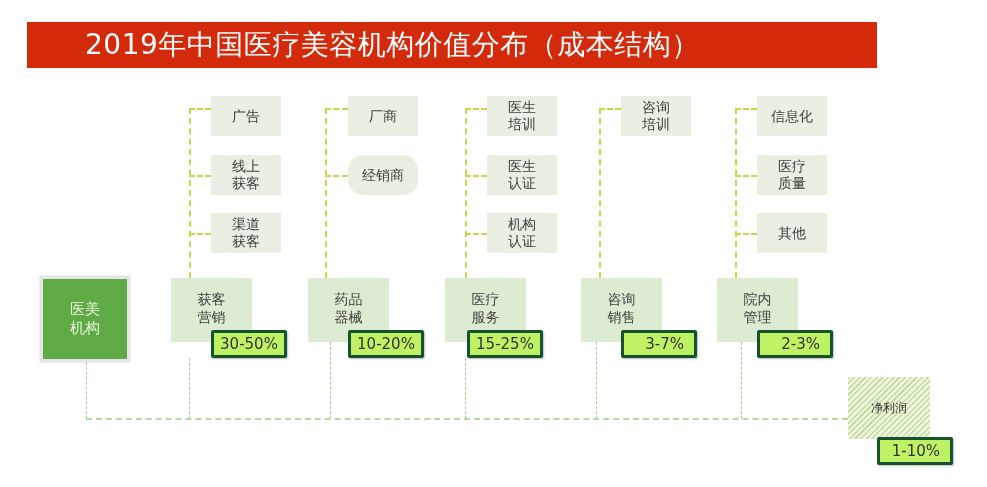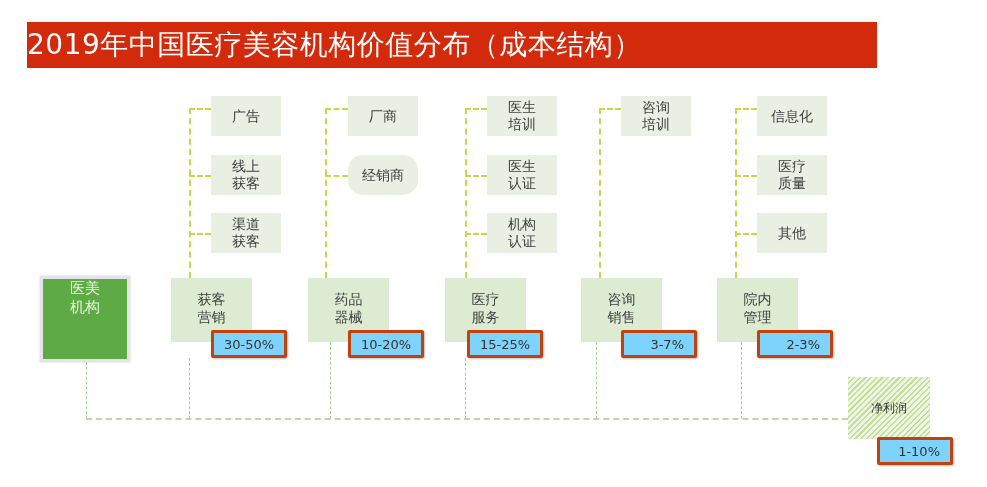--- a/index.html
+++ b/index.html
@@ -1,36 +1,36 @@
 <!DOCTYPE html>
 <html><head>
 <meta charset="utf-8">
 <style>
   html, body { margin: 0; padding: 0; background: #ffffff; }
   body { width: 987px; height: 487px; position: relative; overflow: hidden;
          font-family: "DejaVu Sans", "Liberation Sans", sans-serif; }
   .title-bar { position: absolute; left: 27px; top: 22px; width: 850px; height: 46px;
                background: #d42a0c; color: #ffffff; font-size: 28px;
-               display: flex; align-items: center; box-sizing: border-box;
+               display: flex; align-items: center; padding-left: 58px; box-sizing: border-box;
                letter-spacing: 0.5px; }
   .root-box { position: absolute; left: 40px; top: 276px; width: 90px; height: 86px;
               background: #5eab45; border: 3px solid #e6e3ea; box-sizing: border-box;
               color: #e9f3dc; font-size: 15px; line-height: 19px;
-              display: flex; align-items: flex-start; justify-content: center; text-align: center;
+              display: flex; align-items: center; justify-content: center; text-align: center;
               box-shadow: 0 0 2px #cfcfcf; }
   .sub-box { position: absolute; width: 70px; height: 40px; background: #e9efe3;
              color: #3f3f3f; font-size: 14px; line-height: 17px;
              display: flex; align-items: center; justify-content: center; text-align: center; }
   .cat-box { position: absolute; width: 81px; height: 64px; background: #dcebd2;
              color: #404040; font-size: 14px; line-height: 18px;
              display: flex; align-items: flex-start; justify-content: center; text-align: center;
              padding-top: 12px; box-sizing: border-box; }
-  .pct-box { position: absolute; width: 76px; height: 28px; background: #7dd3fc;
-             border: 3px solid #c2410c; box-sizing: border-box; border-radius: 2px;
-             color: #333333; font-size: 13px;
+  .pct-box { position: absolute; width: 76px; height: 28px; background: #bef264;
+             border: 3px solid #14532d; box-sizing: border-box; border-radius: 2px;
+             color: #333333; font-size: 15px;
              display: flex; align-items: center; justify-content: flex-end; padding-right: 10px;
              box-shadow: 1px 1px 2px #bdbdbd; }
   .pct-box.center { justify-content: center; padding-right: 0; }
   .vline { position: absolute; width: 0; border-left: 2px dashed #c9d64a; }
   .hline { position: absolute; height: 0; border-top: 2px dashed #c9d64a; }
   .vline-b { position: absolute; width: 0; border-left: 1px dashed #a9cc8f; }
   .hline-b { position: absolute; height: 0; border-top: 2px dashed #b8d8a4; }
   .profit-box { position: absolute; left: 848px; top: 377px; width: 82px; height: 62px;
                 background: repeating-linear-gradient(135deg, #c3dd9f 0px, #c3dd9f 1.5px, #eef6e2 1.5px, #eef6e2 4px);
                 color: #333; font-size: 12px;

